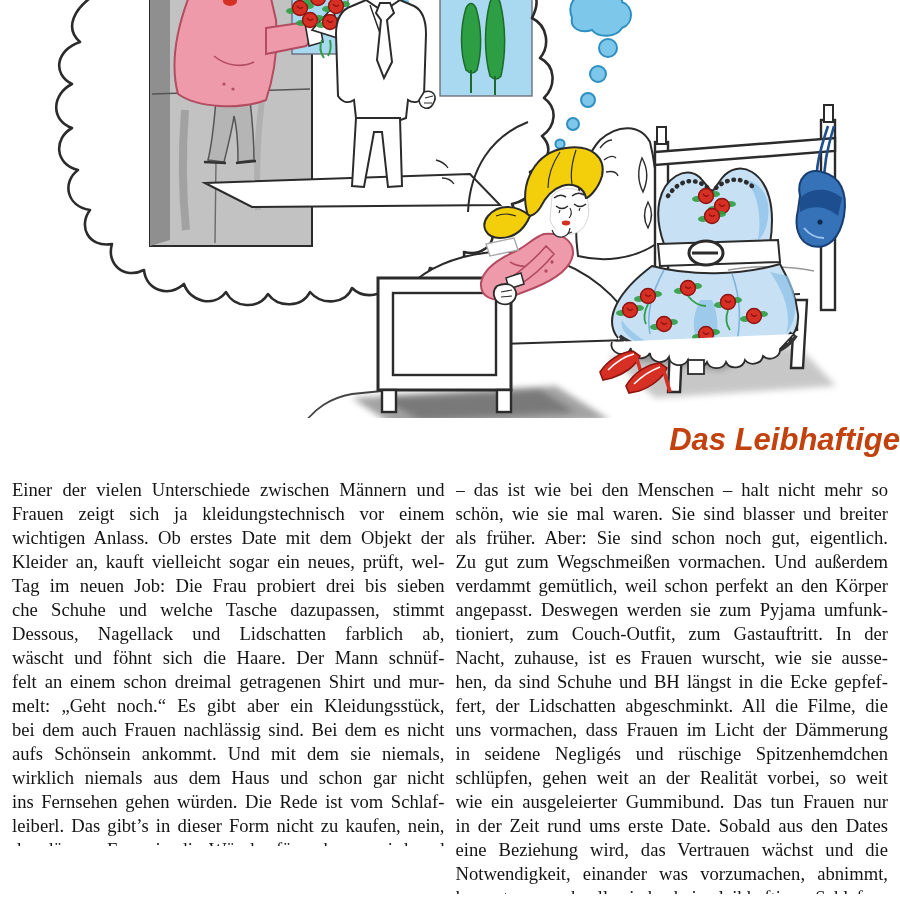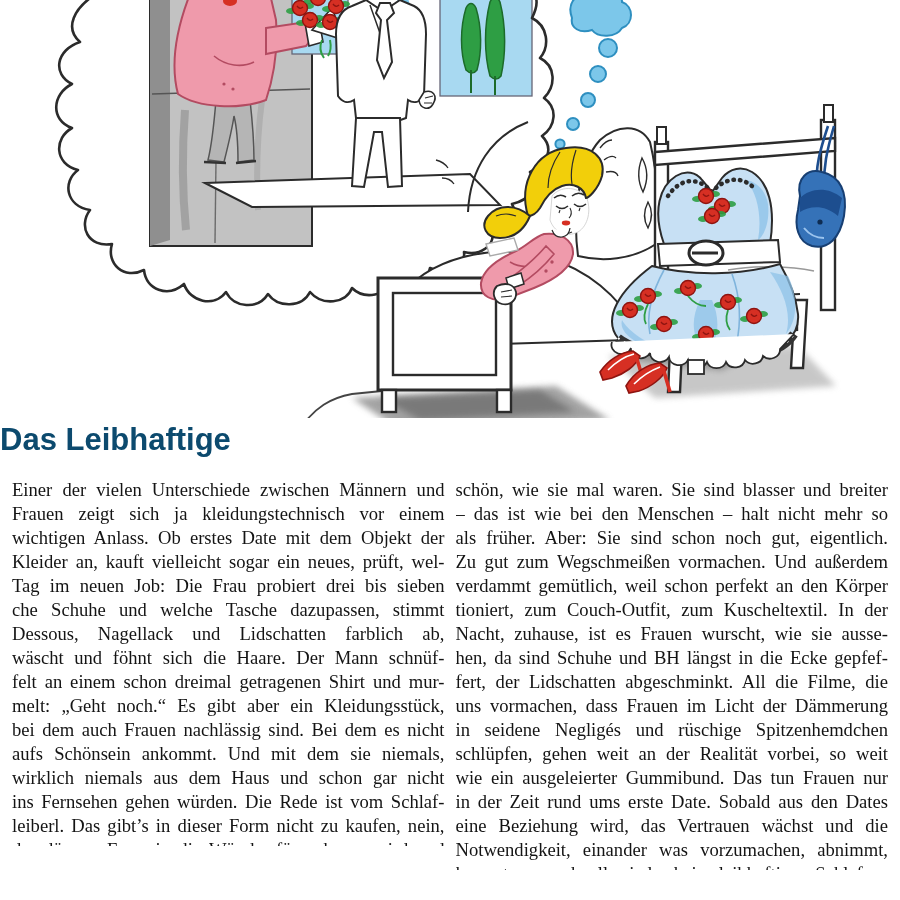--- a/index.html
+++ b/index.html
@@ -7,23 +7,23 @@
     --hair-yellow:#f2cf0a; --sky-blue:#a8d9f1; --bubble-blue:#7cc7ea; --bubble-line:#2e8fc0;
     --tree-green:#2e9e44; --rose-red:#d62f23; --rose-dark:#8e1410;
     --dress-blue:#c7e0f4; --dress-blue-deep:#8fc3e8; --bag-blue:#3572b8; --bag-dark:#1d4e8f;
     --grey-door:#c2c2c2; --grey-dark:#8f8f8f; --pants-grey:#b5b5b5; --shadow-grey:#9b9b9b;
     --text:#141414;
   }
   html,body{margin:0;padding:0;background:#fff;}
   .page{width:900px;height:900px;background:#fff;overflow:hidden;position:relative;
         font-family:"Liberation Serif", serif;}
   .illustration-wrap{width:900px;height:418px;overflow:hidden;}
-  .title{margin-top:4px;height:42px;text-align:left;
+  .title{margin-top:4px;height:42px;text-align:right;
          font-family:"Liberation Sans", sans-serif;font-weight:700;font-size:31px;
-         letter-spacing:0px;color:#0c4a6e;}
+         letter-spacing:0px;color:#c2410c;font-style:italic;}
   .columns{display:grid;grid-template-columns:1fr 1fr;column-gap:11px;padding:14px 12px 0 12px;}
   .col{color:var(--text);font-size:18.6px;line-height:24px;}
   .tline{text-align:justify;text-align-last:justify;white-space:nowrap;overflow:hidden;}
   .clip-line{height:8px;overflow:hidden;}
   .clip-line .tline{text-align-last:justify;}
 </style>
 </head>
 <body>
 
 <div class="page">
@@ -260,26 +260,27 @@
           <div class="tline">wirklich niemals aus dem Haus und schon gar nicht</div>
           <div class="tline">ins Fernsehen gehen würden. Die Rede ist vom Schlaf-</div>
           <div class="tline">leiberl. Das gibt’s in dieser Form nicht zu kaufen, nein,</div>
         </div>
       <div class="clip-line">
         <div class="tline">der dünnen Form in die Wäsche für zuhause wird und</div>
       </div>
     </div>
     <div class="col">
       <div>
+          <div class="tline">– das ist wie bei den Menschen – halt nicht mehr so</div>
           <div class="tline">schön, wie sie mal waren. Sie sind blasser und breiter</div>
-          <div class="tline">– das ist wie bei den Menschen – halt nicht mehr so</div>
           <div class="tline">als früher. Aber: Sie sind schon noch gut, eigentlich.</div>
           <div class="tline">Zu gut zum Wegschmeißen vormachen. Und außerdem</div>
           <div class="tline">verdammt gemütlich, weil schon perfekt an den Körper</div>
-          <div class="tline">tioniert, zum Couch-Outfit, zum Kuscheltextil. In der</div>
+          <div class="tline">angepasst. Deswegen werden sie zum Pyjama umfunk-</div>
+          <div class="tline">tioniert, zum Couch-Outfit, zum Gastauftritt. In der</div>
           <div class="tline">Nacht, zuhause, ist es Frauen wurscht, wie sie ausse-</div>
           <div class="tline">hen, da sind Schuhe und BH längst in die Ecke gepfef-</div>
           <div class="tline">fert, der Lidschatten abgeschminkt. All die Filme, die</div>
           <div class="tline">uns vormachen, dass Frauen im Licht der Dämmerung</div>
           <div class="tline">in seidene Negligés und rüschige Spitzenhemdchen</div>
           <div class="tline">schlüpfen, gehen weit an der Realität vorbei, so weit</div>
           <div class="tline">wie ein ausgeleierter Gummibund. Das tun Frauen nur</div>
           <div class="tline">in der Zeit rund ums erste Date. Sobald aus den Dates</div>
           <div class="tline">eine Beziehung wird, das Vertrauen wächst und die</div>
           <div class="tline">Notwendigkeit, einander was vorzumachen, abnimmt,</div>

